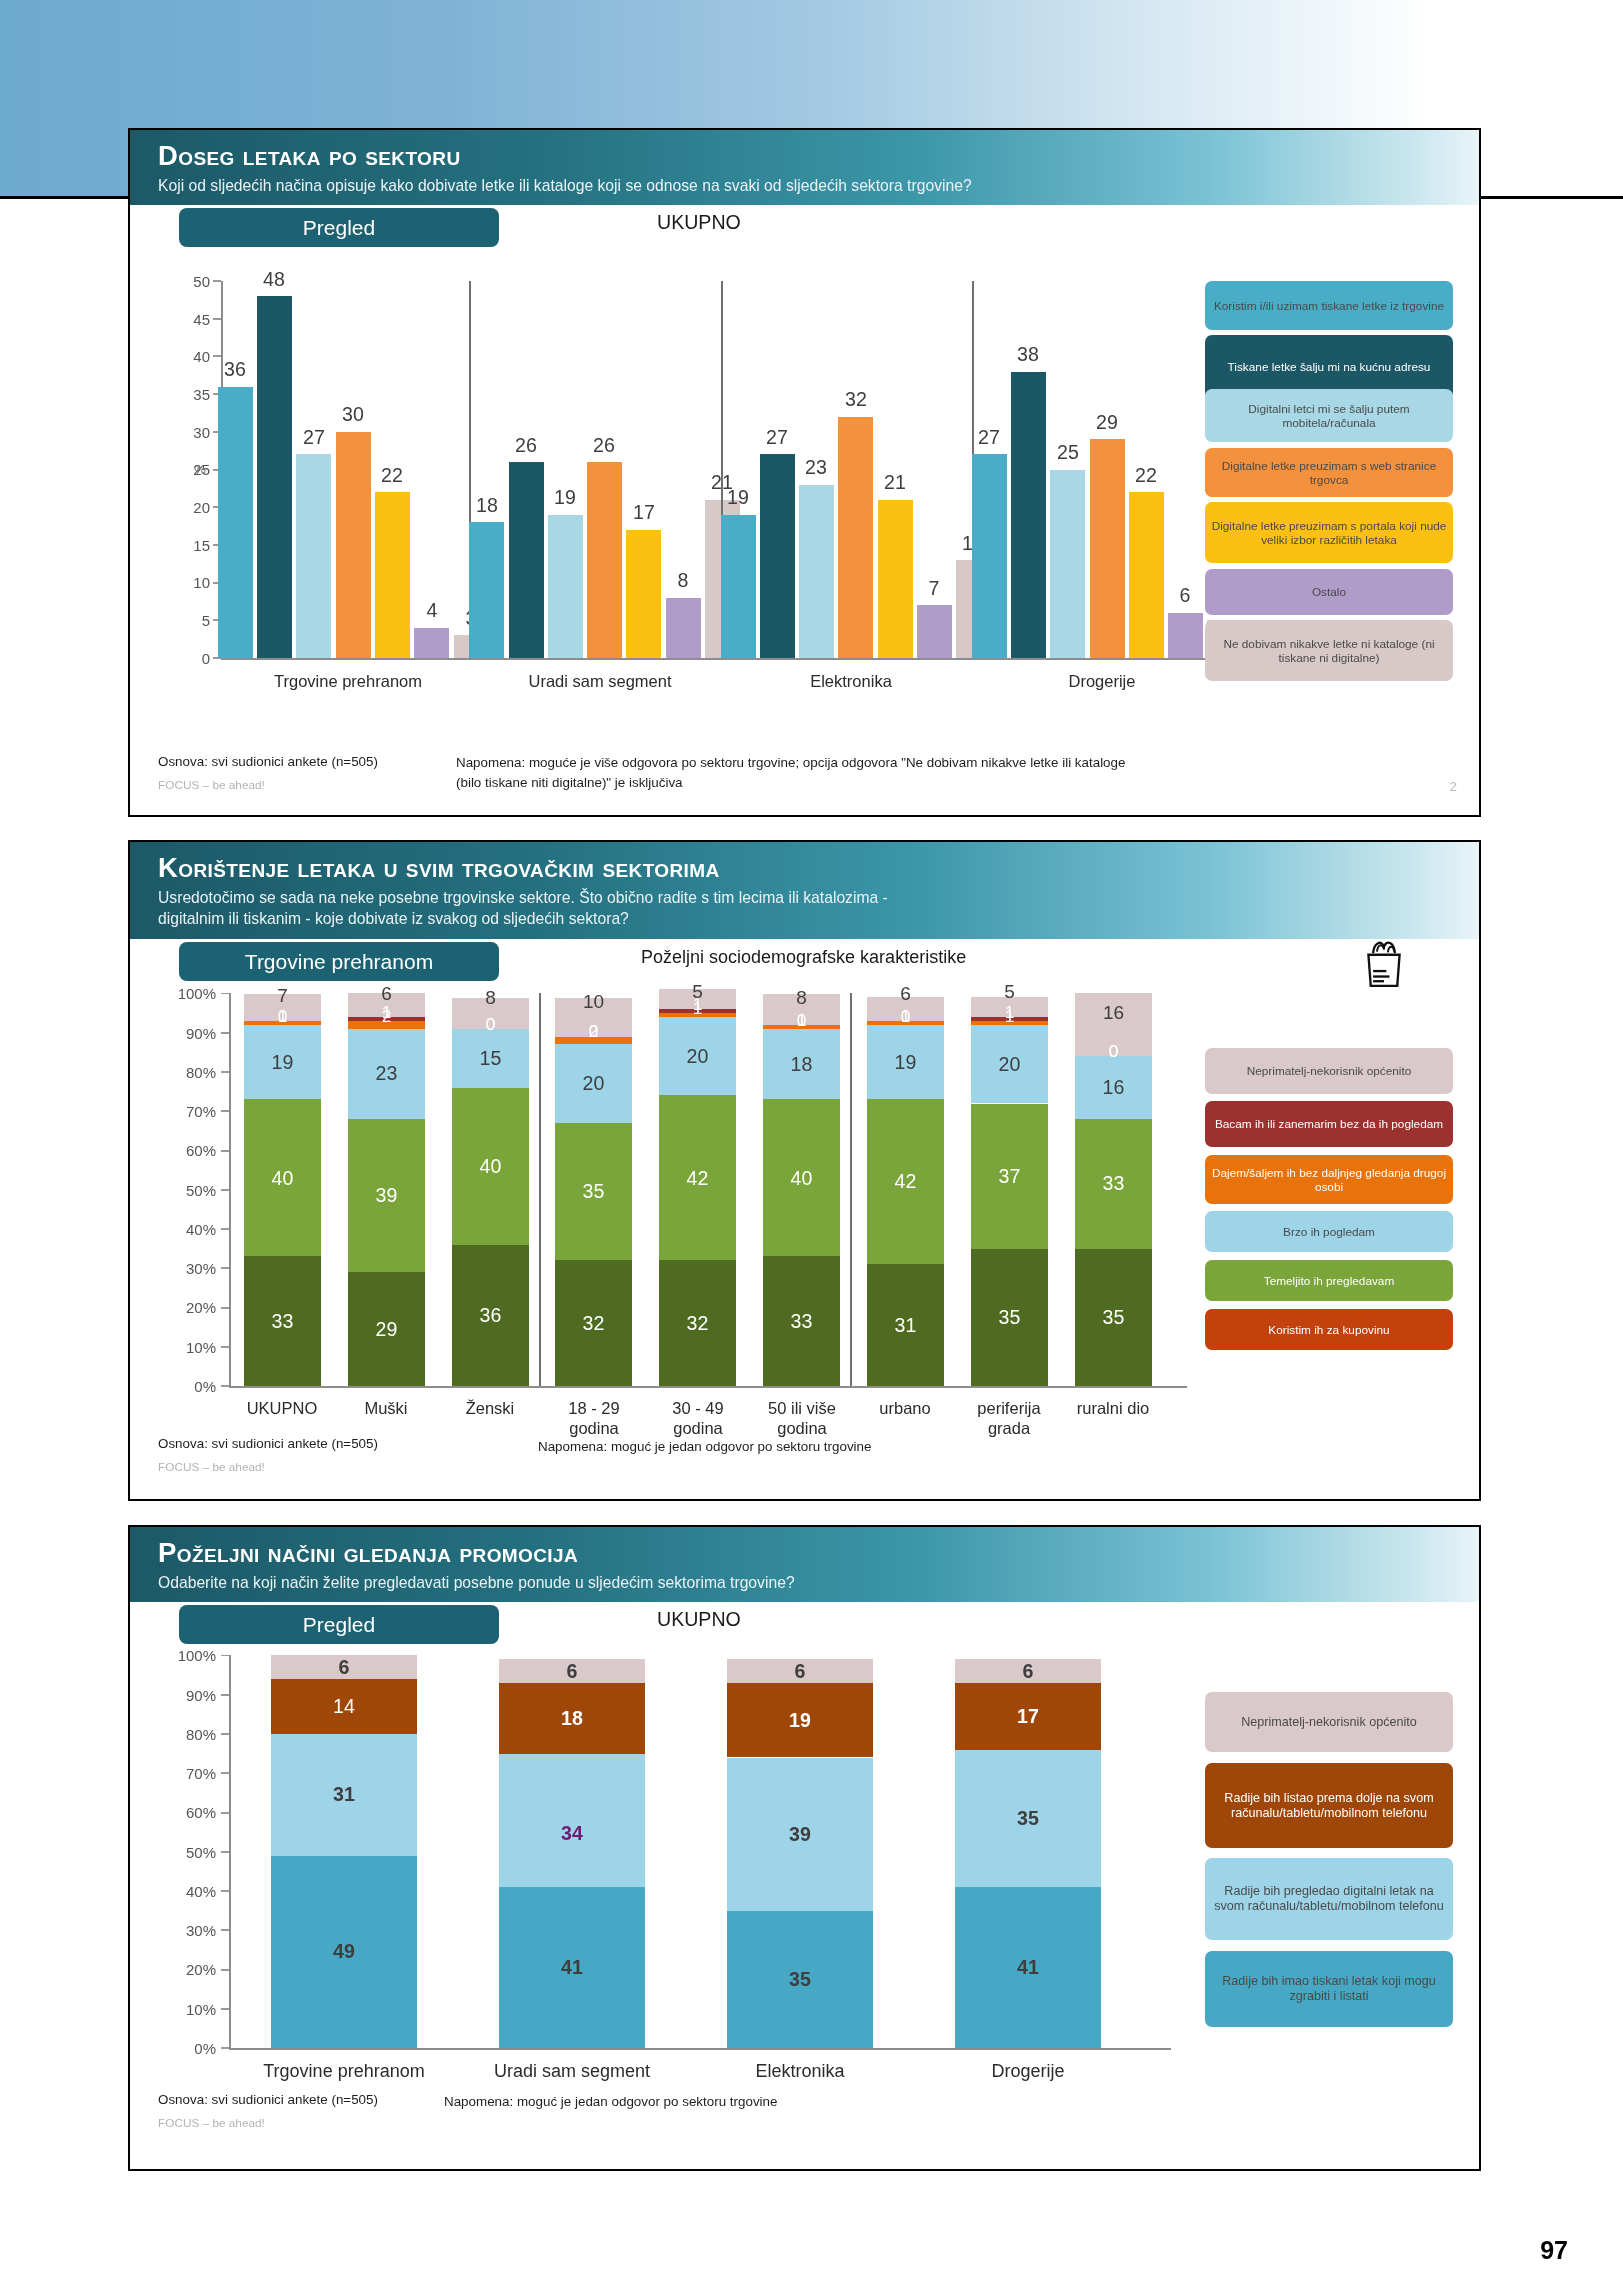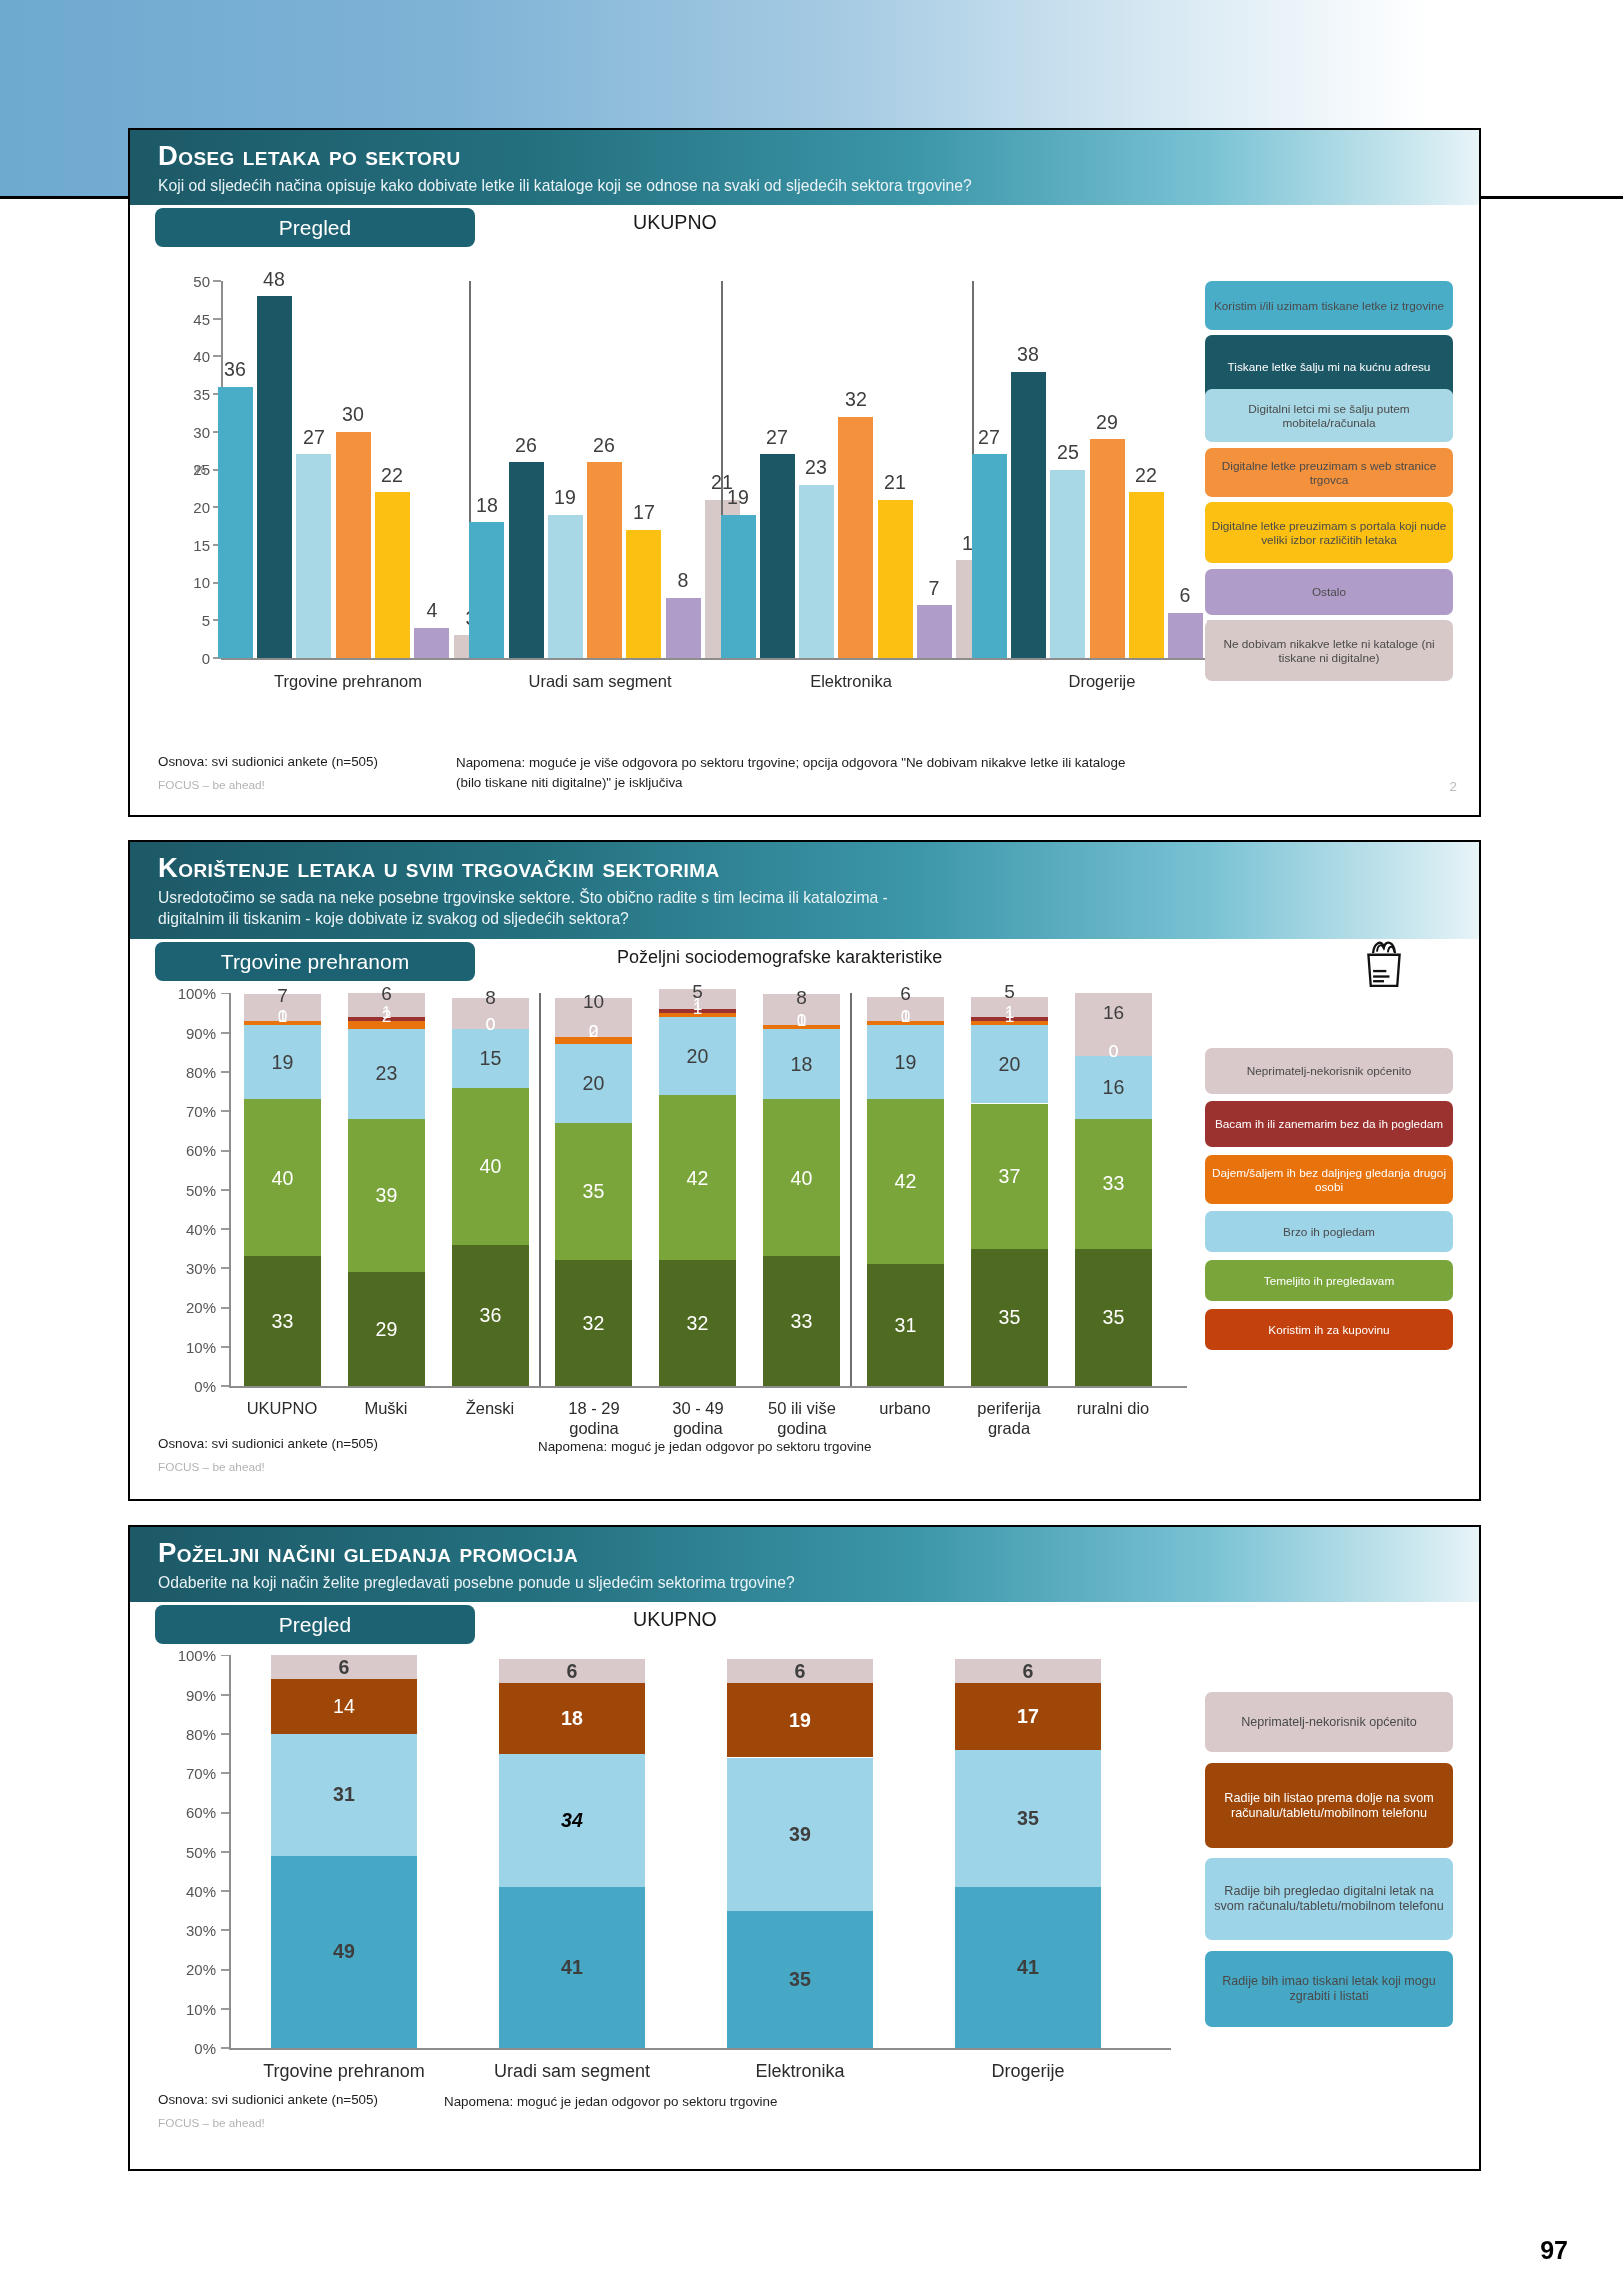--- a/index.html
+++ b/index.html
@@ -47,21 +47,21 @@
   }
   .panel-sub {
     color: #e9f3f6;
     font-size: 15.7px;
     line-height: 21px;
     margin-top: 3.1px;
     white-space: pre-line;
   }
 
   
-  .tabrow { position: relative; height: 44px; }
+  .tabrow { position: relative; height: 44px; margin-left: 24px; }
   .tab-pill {
     position: absolute; left: 25px; top: 3.1px;
     width: 320px; height: 39px;
     background: #1d6272; border-radius: 7.9px;
     color: #fff; font-size: 21px;
     display: flex; align-items: center; justify-content: center;
   }
   .ukupno {
     position: absolute; left: 503px; top: 6.3px;
     font-size: 19.6px; color: #1a1a1a;
@@ -491,21 +491,21 @@
         <div class="seg-val" style="top: 51px; color: rgb(255, 255, 255); font-weight: normal;">14</div>
         <div class="seg-val" style="top: 11.8px; color: rgb(62, 62, 62); font-weight: bold;">6</div>
       </div>
       <div class="cat-label" style="left: 214px; top: 413px; width: 259px; font-size: 18px;">Trgovine prehranom</div>
       <div class="stack" style="left: 369px; width: 146px; height: 393px; bottom: 72px;">
         <div class="seg" style="bottom: 0px; height: 161px; background: rgb(70, 168, 196);"></div>
         <div class="seg" style="bottom: 161px; height: 134px; background: rgb(157, 212, 232);"></div>
         <div class="seg" style="bottom: 294px; height: 71px; background: rgb(158, 71, 8);"></div>
         <div class="seg" style="bottom: 365px; height: 23.6px; background: rgb(217, 201, 202);"></div>
         <div class="seg-val" style="top: 312px; color: rgb(62, 62, 62); font-weight: bold;">41</div>
-        <div class="seg-val" style="top: 165px; color: #000000; font-weight: bold; font-style: italic;">34</div>
+        <div class="seg-val" style="top: 178px; color: #701a75; font-weight: bold;">34</div>
         <div class="seg-val" style="top: 63px; color: rgb(255, 255, 255); font-weight: bold;">18</div>
         <div class="seg-val" style="top: 15.7px; color: rgb(62, 62, 62); font-weight: bold;">6</div>
       </div>
       <div class="cat-label" style="left: 442px; top: 413px; width: 259px; font-size: 18px;">Uradi sam segment</div>
       <div class="stack" style="left: 597px; width: 146px; height: 393px; bottom: 72px;">
         <div class="seg" style="bottom: 0px; height: 137px; background: rgb(70, 168, 196);"></div>
         <div class="seg" style="bottom: 137px; height: 153px; background: rgb(157, 212, 232);"></div>
         <div class="seg" style="bottom: 291px; height: 75px; background: rgb(158, 71, 8);"></div>
         <div class="seg" style="bottom: 365px; height: 23.6px; background: rgb(217, 201, 202);"></div>
         <div class="seg-val" style="top: 324px; color: rgb(62, 62, 62); font-weight: bold;">35</div>

